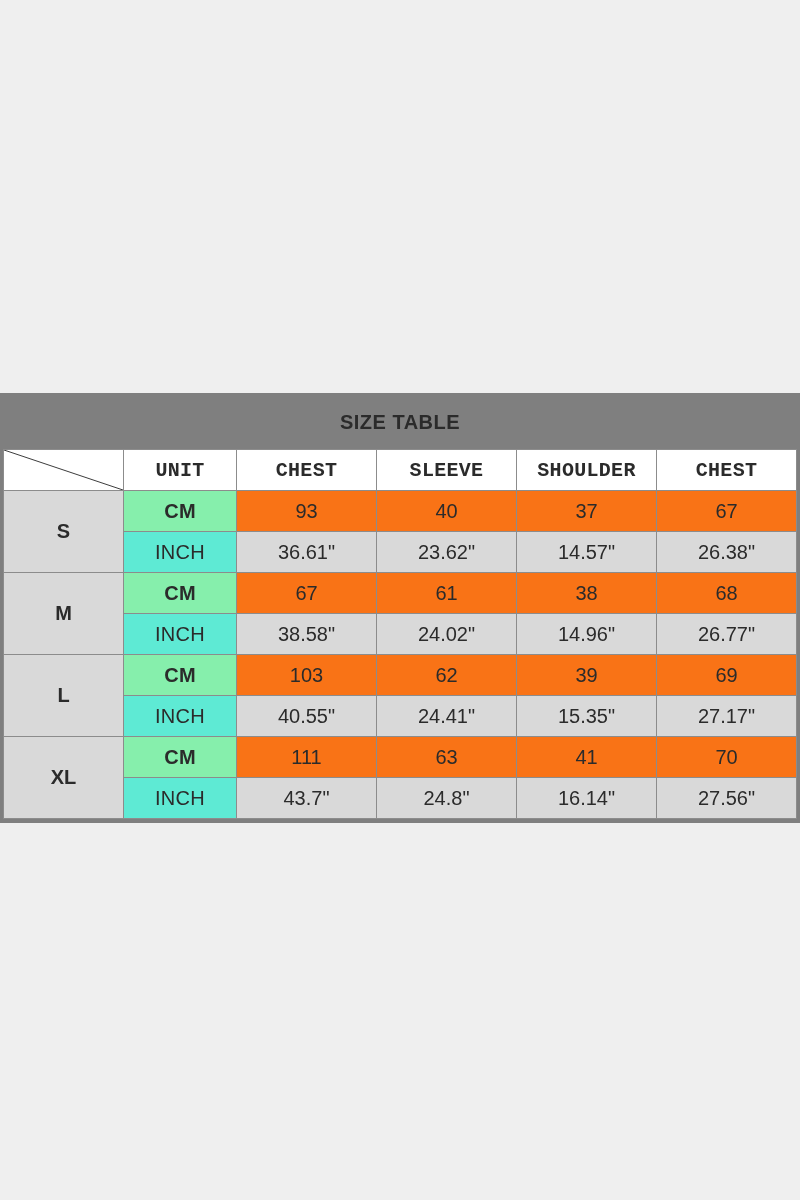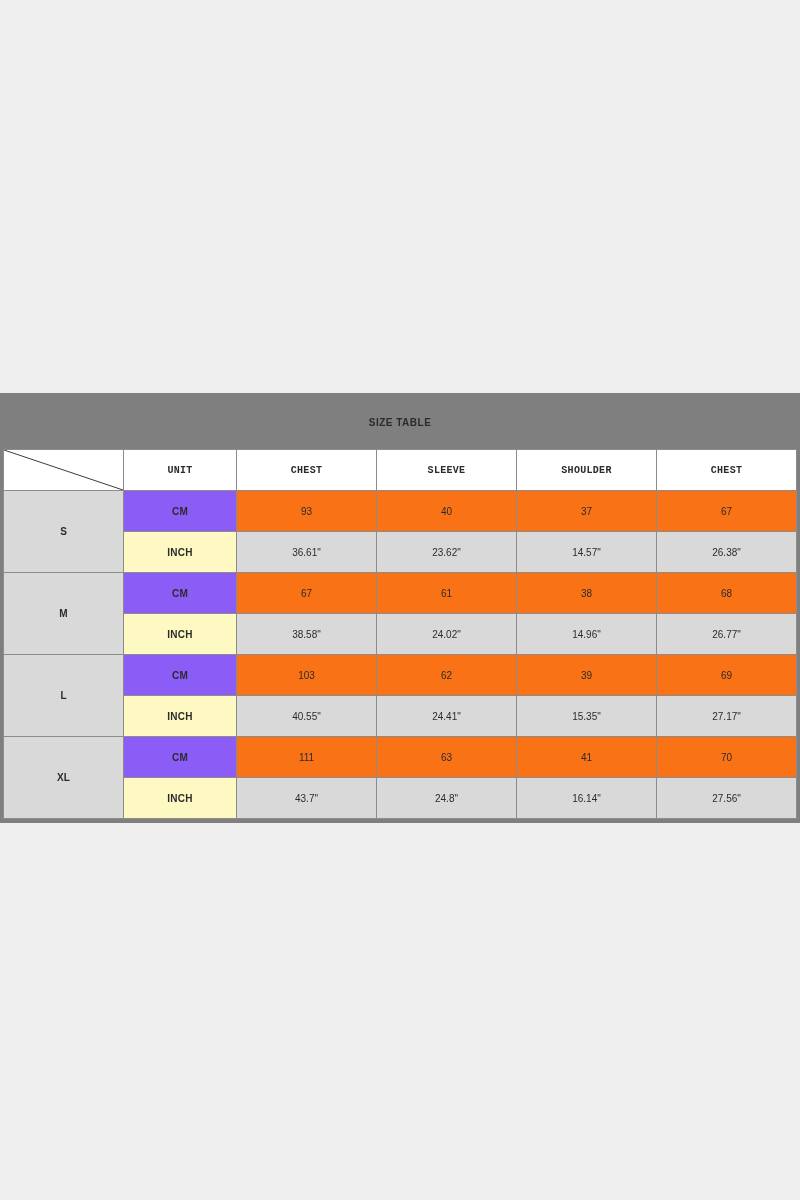--- a/index.html
+++ b/index.html
@@ -30,21 +30,21 @@
   table.size-table {
     border-collapse: collapse;
     width: 794px;
     margin: 0 3px;
     table-layout: fixed;
   }
   table.size-table td {
     border: 1px solid #8c8c8c;
     text-align: center;
     vertical-align: middle;
-    font-size: 10px;
+    font-size: 20px;
     color: #2b2b2b;
     height: 40px;
     padding: 0;
   }
   .title-cell {
     background: #7f7f7f;
     color: #ffffff;
     font-size: 25px;
     font-weight: bold;
     letter-spacing: 0.5px;
@@ -67,32 +67,32 @@
     font-size: 15px;
     letter-spacing: 0.3px;
     font-family: Liberation Mono, monospace;
   }
   .size-cell {
     background: #d9d9d9;
     font-weight: bold;
     font-size: 15px;
   }
   .unit-cell {
-    background: #8b5cf6;
+    background: #86efac;
     font-weight: bold;
     font-size: 14px;
     letter-spacing: 0.3px;
   }
   .val-cell-cm {
     background: #f97316;
     font-size: 15px;
   }
   .unit-cell-alt {
-    background: #fef9c3;
-    font-weight: bold;
+    background: #5eead4;
+    font-weight: normal;
     font-size: 14px;
     letter-spacing: 0.3px;
   }
   .val-cell-inch {
     background: #d9d9d9;
     font-size: 15px;
   }
   col.c-size { width: 120px; }
   col.c-unit { width: 113px; }
   col.c-data { width: 140px; }

